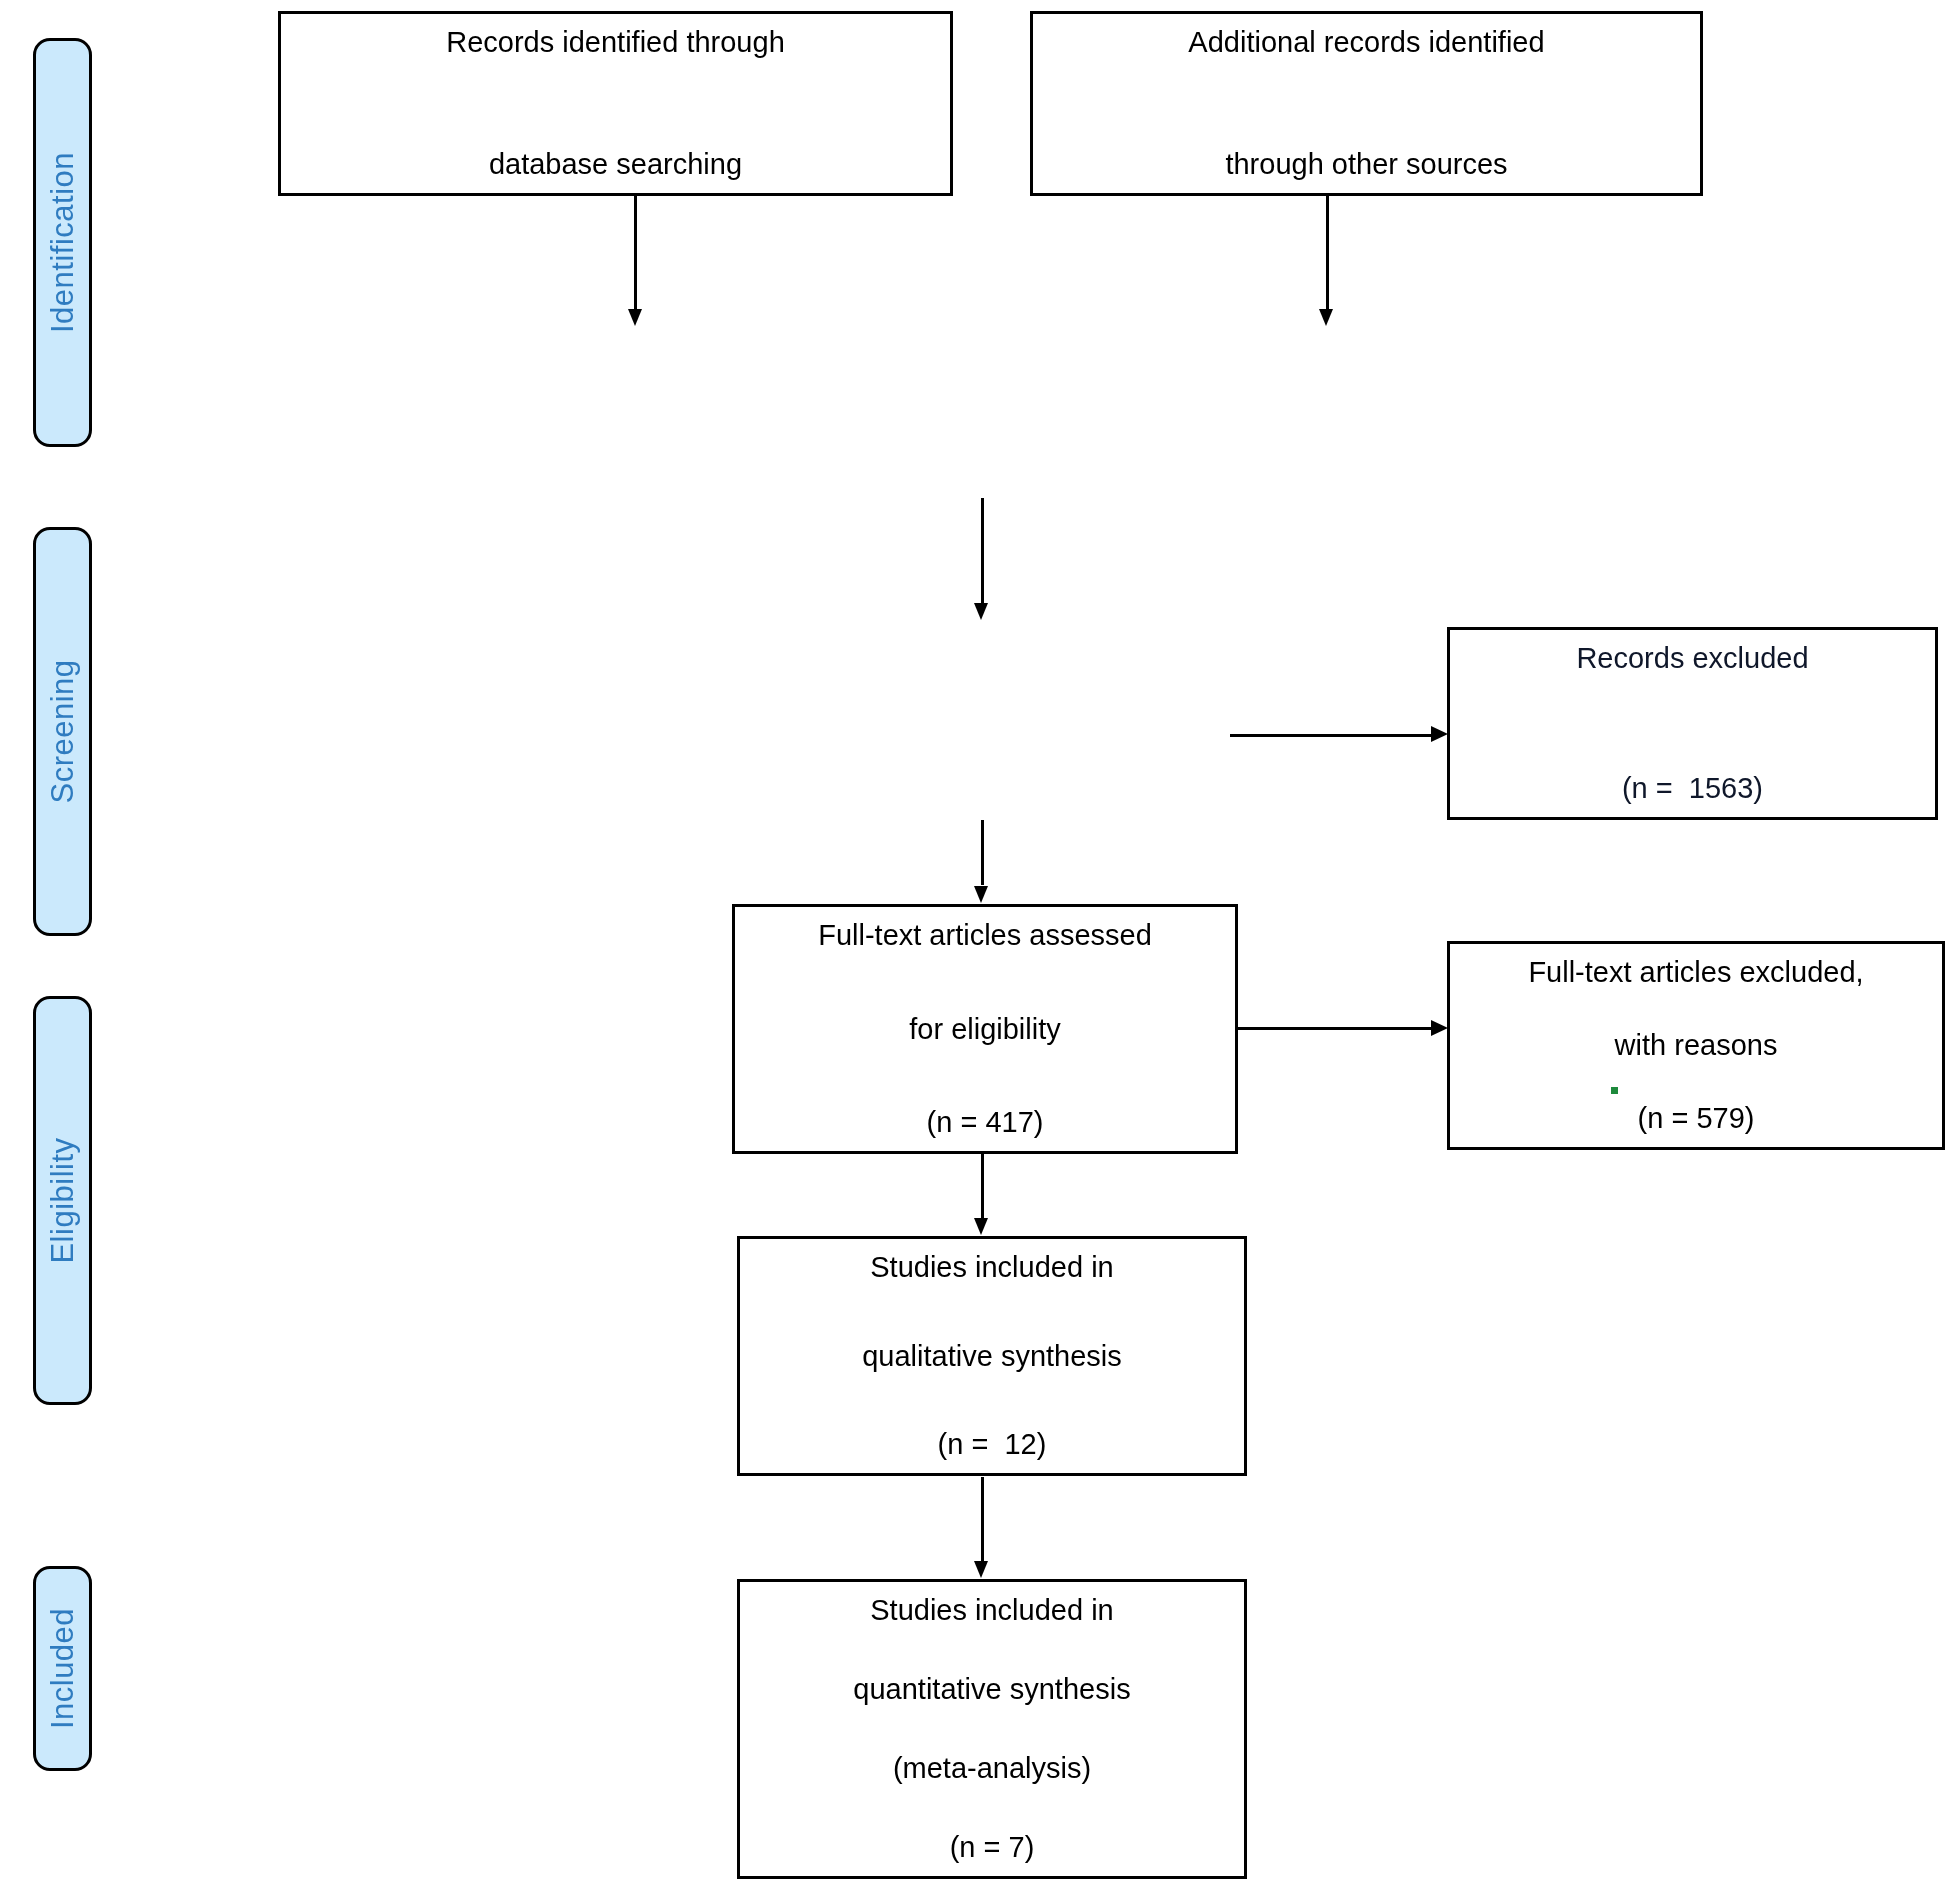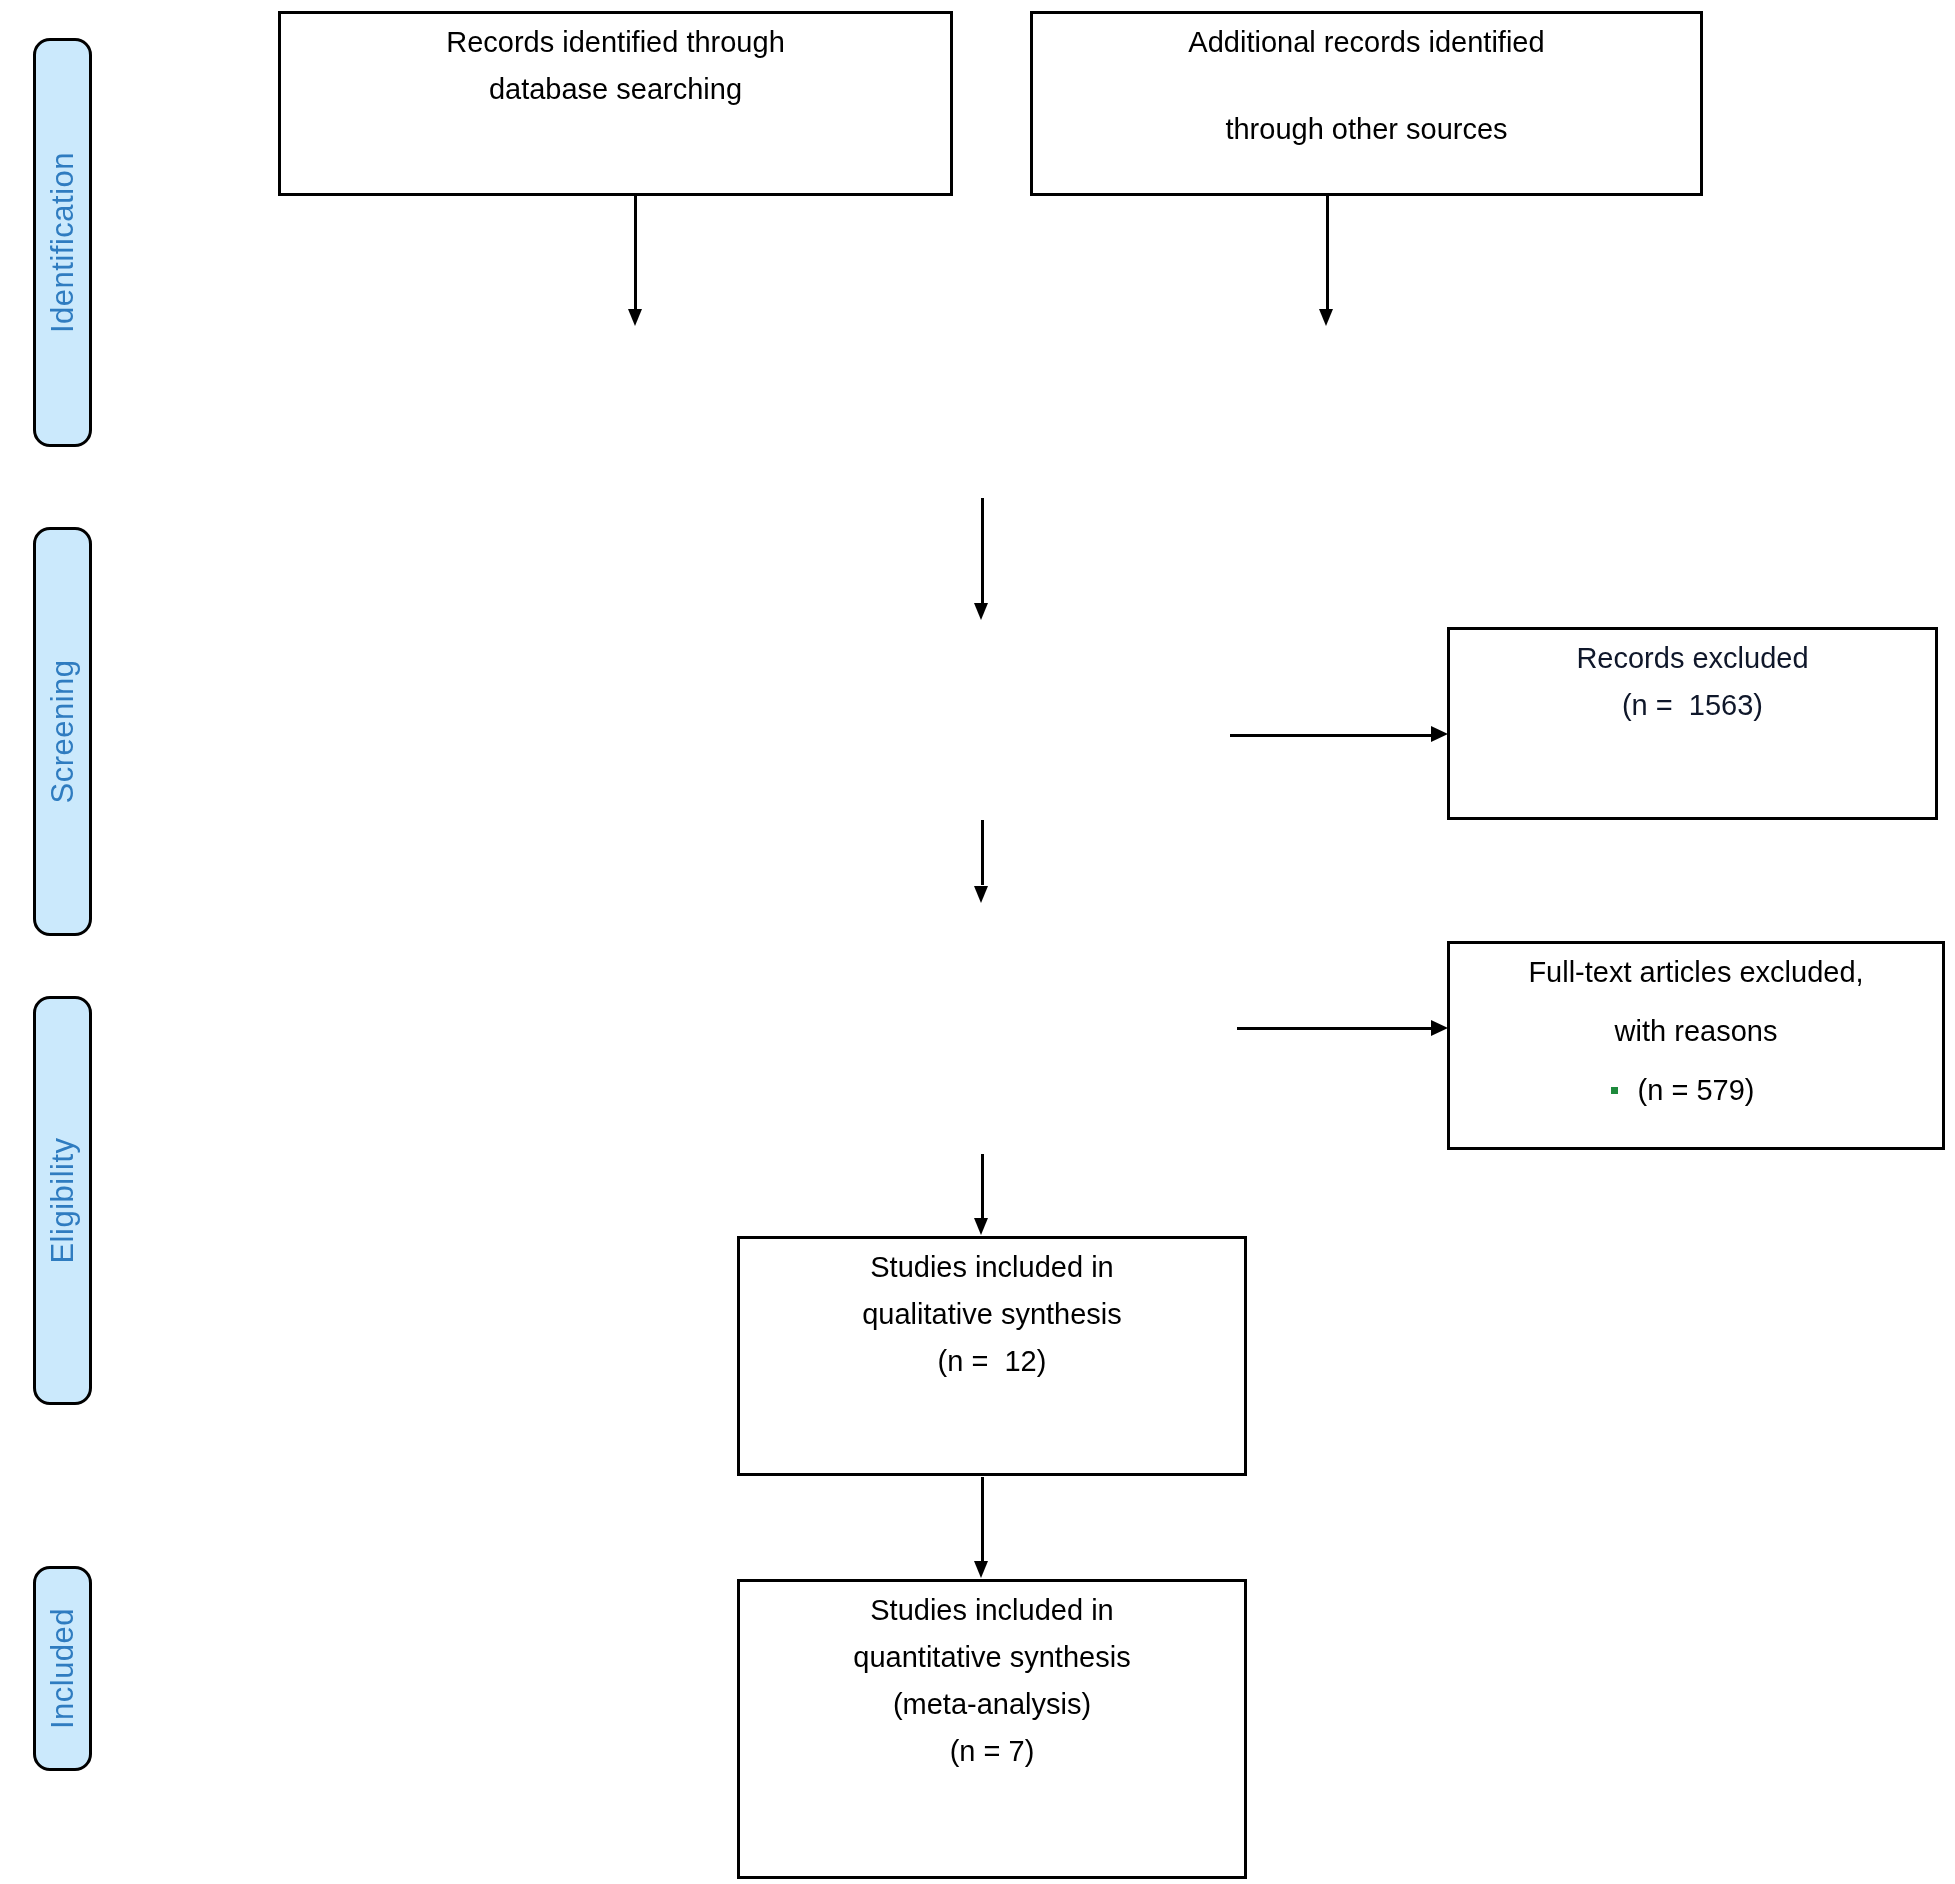--- a/index.html
+++ b/index.html
@@ -36,21 +36,21 @@
 
   
   .box{
     position:absolute;
     background:#ffffff;
     border:3px solid #000000;
     box-sizing:border-box;
     display:flex;
     flex-direction:column;
     align-items:center;
-    justify-content:flex-start;
+    justify-content:space-between;
     text-align:center;
     color:#000000;
     font-size:29px;
     line-height:1.62;
     padding:5px 9px;
   }
   .box .ln{display:block;white-space:pre;}
 
   
   .vline{
@@ -131,20 +131,25 @@
   <div class="arrow-right" style="left: 1431px; top: 726px; border-left-color: rgb(0, 0, 0);"></div>
 
   <div class="box" style="left: 1447px; top: 627px; width: 491px; height: 193px; border-color: rgb(0, 0, 0); color: #0f172a;">
     <span class="ln">Records excluded</span>
     <span class="ln">(n =  1563)</span>
   </div>
 
   <div class="vline" style="left: 981px; top: 820px; width: 2.5px; height: 65px; background: rgb(0, 0, 0);"></div>
   <div class="arrow-down" style="left: 974px; top: 886px; border-top-color: rgb(0, 0, 0);"></div>
 
+  <div class="box" style="left: 732px; top: 904px; width: 506px; height: 250px; border-color: rgb(0, 0, 0); color: rgb(0, 0, 0);">
+    <span class="ln">Full-text articles assessed</span>
+    <span class="ln">for eligibility</span>
+    <span class="ln">(n = 417)</span>
+  </div>
 
   <div class="hline" style="left: 1237px; top: 1027px; width: 194px; height: 2.5px; background: rgb(0, 0, 0);"></div>
   <div class="arrow-right" style="left: 1431px; top: 1020px; border-left-color: rgb(0, 0, 0);"></div>
 
   <div class="box" style="left: 1447px; top: 941px; width: 498px; height: 209px; border-color: rgb(0, 0, 0); color: rgb(0, 0, 0); gap: 12px;">
     <span class="ln">Full-text articles excluded,</span>
     <span class="ln">with reasons</span>
     <span class="ln">(n = 579)</span>
   </div>
   <span class="spell-tick" style="left: 1611px; top: 1087px; background: rgb(30, 138, 60);"></span>

